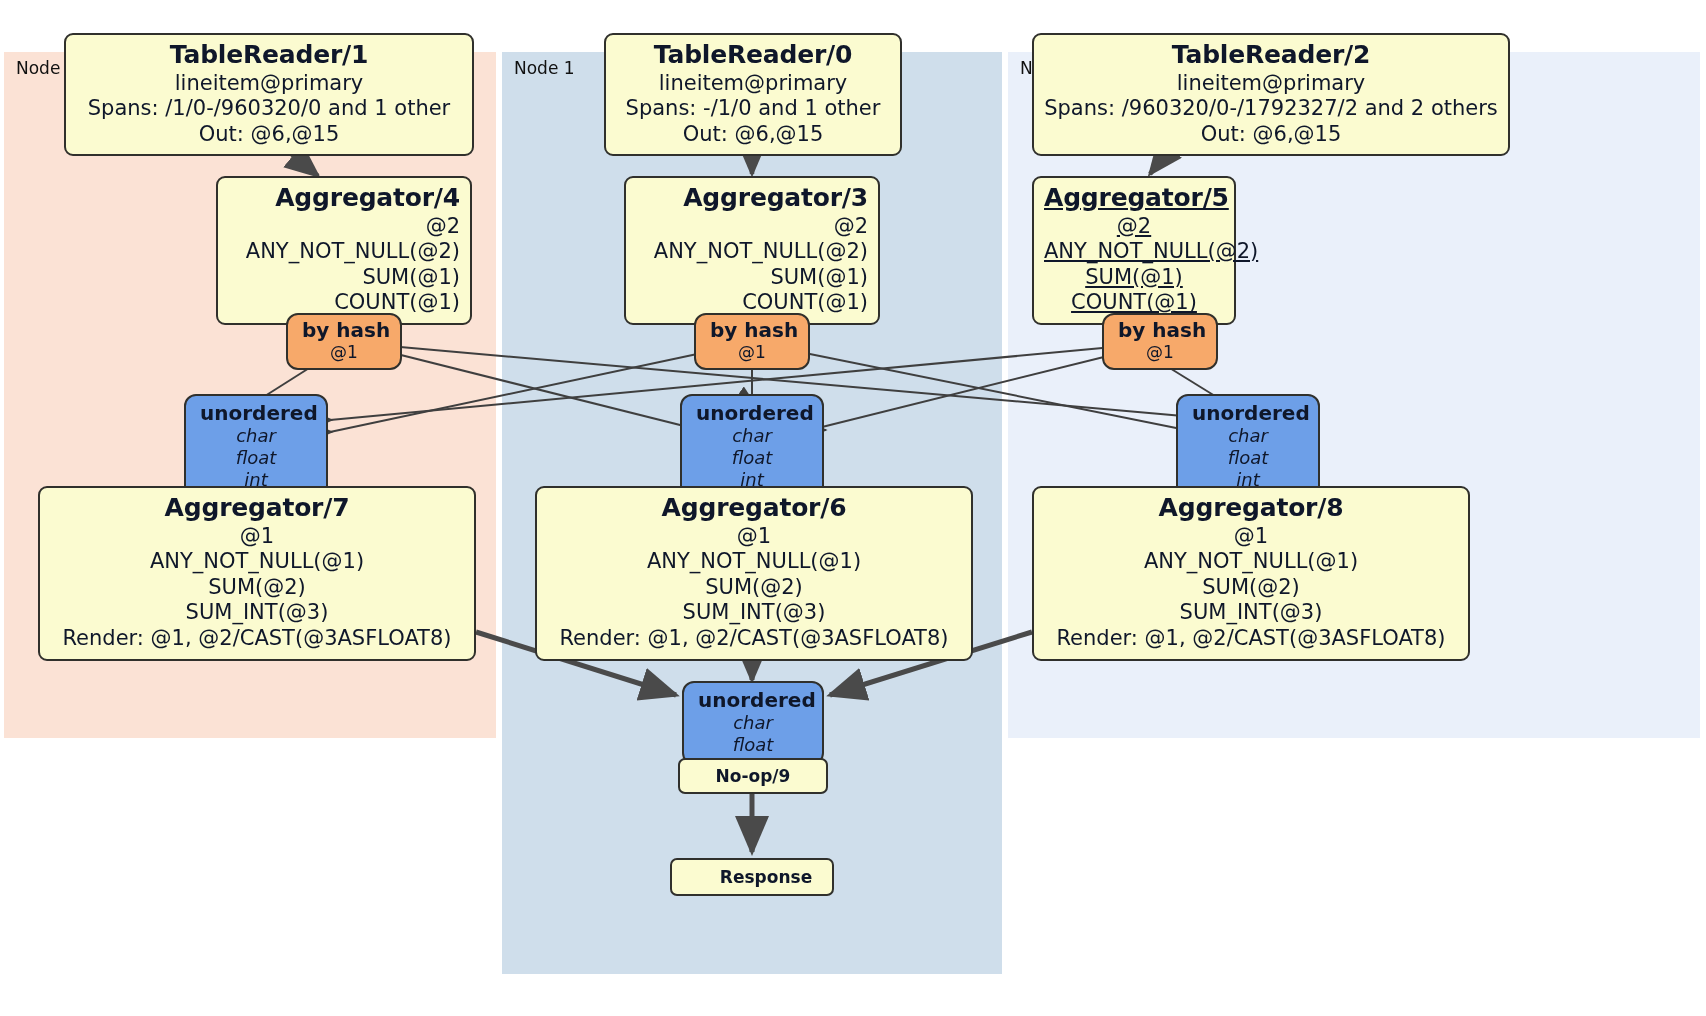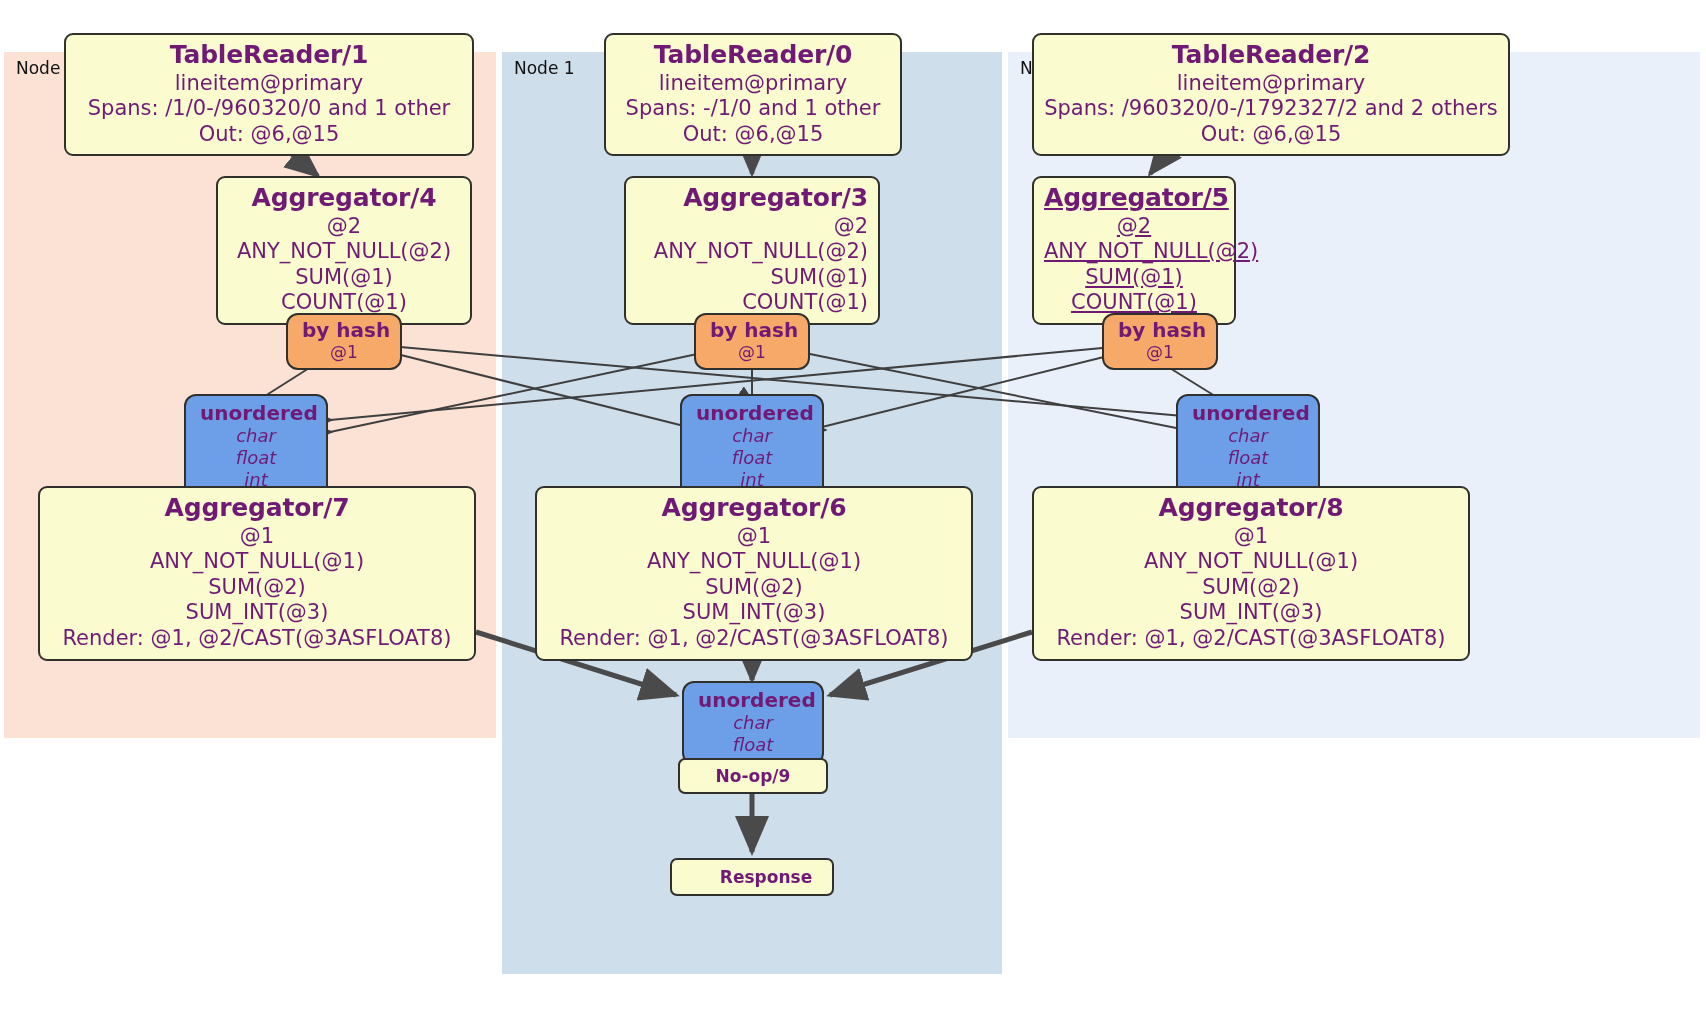--- a/index.html
+++ b/index.html
@@ -39,21 +39,21 @@
     width: 1706px;
     height: 1016px;
     pointer-events: none;
   }
 
   
   .box {
     position: absolute;
     box-sizing: border-box;
     text-align: center;
-    color: #701a75;
+    color: #0f172a;
     line-height: 1.22;
   }
 
   .proc-box {
     background: #fbfbd0;
     border: 2px solid #30302c;
     border-radius: 9px;
     padding: 5px 10px 7px 10px;
     font-size: 20px;
   }
@@ -196,21 +196,21 @@
     <div class="proc-line">Out: @6,@15</div>
   </div>
 
   <div class="box proc-box" style="left:1032px; top:33px; width:478px;">
     <div class="proc-title">TableReader/2</div>
     <div class="proc-line">lineitem@primary</div>
     <div class="proc-line">Spans: /960320/0-/1792327/2 and 2 others</div>
     <div class="proc-line">Out: @6,@15</div>
   </div>
 
-  <div class="box proc-box" style="left:216px; top:176px; width:256px;">
+  <div class="box proc-box" style="left:216px; top:176px; width:256px;text-align:right;">
     <div class="proc-title">Aggregator/4</div>
     <div class="proc-line">@2</div>
     <div class="proc-line">ANY_NOT_NULL(@2)</div>
     <div class="proc-line">SUM(@1)</div>
     <div class="proc-line">COUNT(@1)</div>
   </div>
 
   <div class="box proc-box" style="left:624px; top:176px; width:256px;text-align:right;">
     <div class="proc-title">Aggregator/3</div>
     <div class="proc-line">@2</div>

